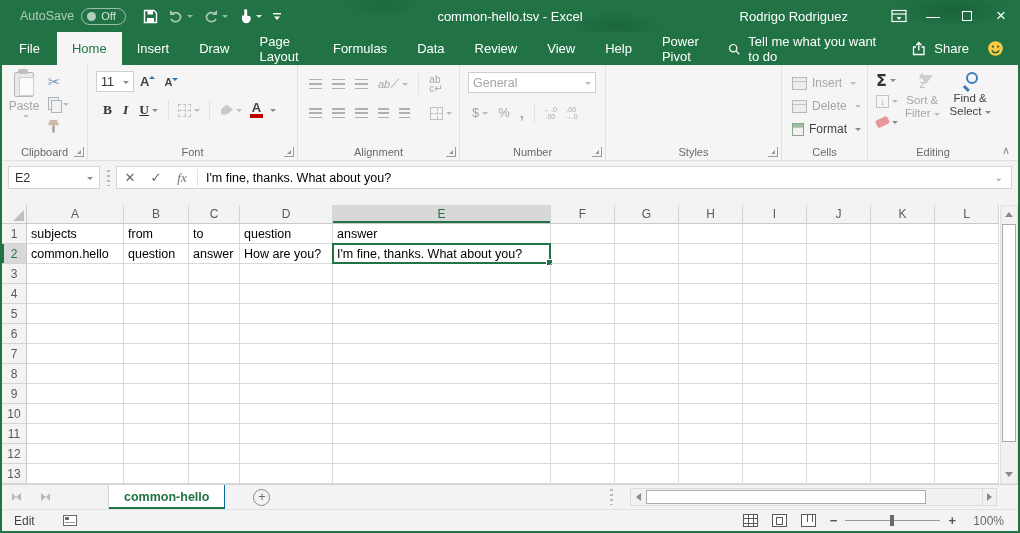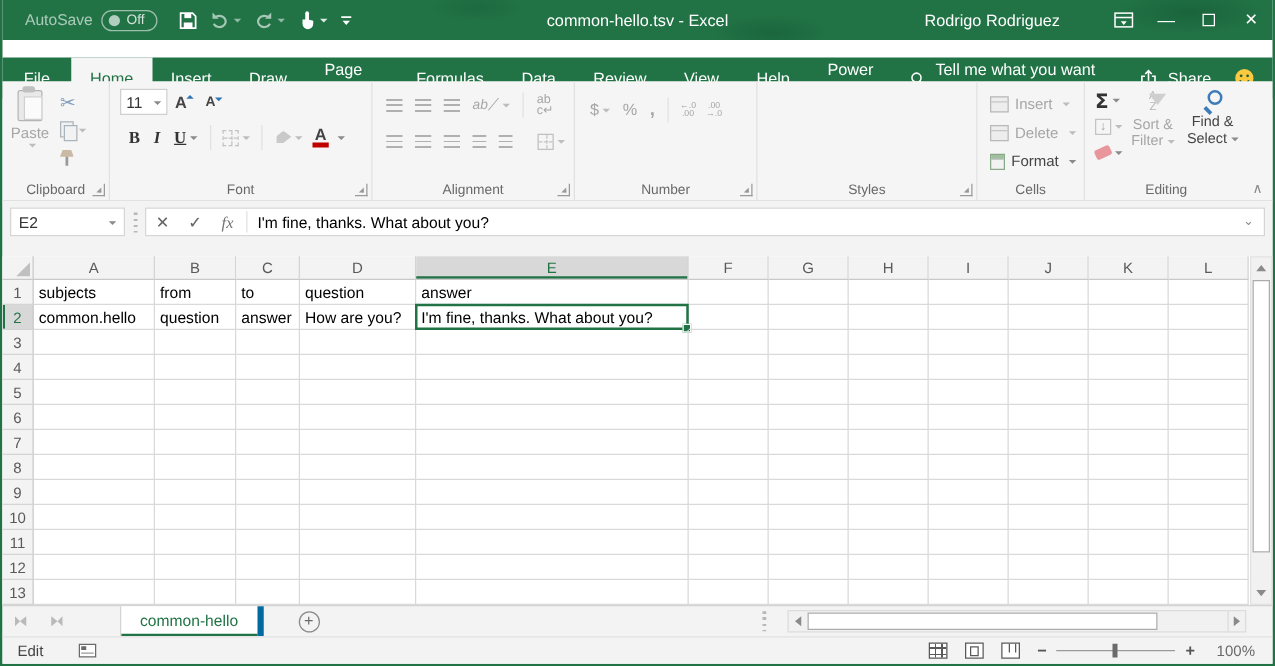--- a/index.html
+++ b/index.html
@@ -29,21 +29,21 @@
   .dim { opacity:.6; }
   .dd-w { width:0; height:0; border:3px solid transparent; border-top-color:rgba(255,255,255,.85); margin:4px 0 0 3px; }
   .title-center { position:absolute; left:0; right:0; text-align:center; font-size:13px; color:#fff; }
   .tb-right { margin-left:auto; display:flex; align-items:center; z-index:1; }
   .user-name { font-size:13px; margin-right:34px; }
   .tb-icon-btn { width:34px; height:32px; display:flex; align-items:center; justify-content:center; }
   .win-btn { width:34px; height:32px; display:flex; align-items:center; justify-content:center; color:#fff; font-size:14px; }
   .max-box { width:10px; height:10px; border:1px solid #fff; }
 
   
-  .tabrow { position:absolute; left:0; top:46px; right:0; height:33px; background:#217346;
+  .tabrow { position:absolute; left:0; top:32px; right:0; height:33px; background:#217346;
     display:flex; align-items:stretch; color:#fff; }
   .rtab { display:flex; align-items:center; padding:0 15px; font-size:13px; cursor:default; }
   .rtab.active { background:#f5f5f5; color:#217346; }
   .rtab:first-child { padding:0 17px; }
   .tabrow-right { margin-left:auto; display:flex; align-items:center; gap:4px; padding-right:10px; }
   .tellme { display:flex; align-items:center; gap:8px; padding:0 10px; font-size:13px; }
   .share { display:flex; align-items:center; gap:7px; padding:0 10px; font-size:13px; }
 
   
   .ribbon { position:absolute; left:0; top:65px; right:0; height:96px; background:#f5f5f5;
@@ -170,23 +170,23 @@
   .tri-lt { width:0;height:0;border:4px solid transparent;border-right:5px solid #8a8a8a; transform:translateX(-2px);}
   .tri-rt { width:0;height:0;border:4px solid transparent;border-left:5px solid #8a8a8a; transform:translateX(2px);}
   .vthumb { position:absolute; left:1px; right:1px; top:18px; height:218px; background:#fff; border:1px solid #ababab; }
   .vscroll .sb-btn.bottom { position:absolute; bottom:0; left:0; right:0; }
 
   
   .sheetbar { position:absolute; left:0; top:484px; right:0; height:25px; background:#f3f3f3;
     border-top:1px solid #d4d4d4; display:flex; align-items:stretch; }
   .nav-arrows { display:flex; align-items:center; gap:16px; padding-left:12px; width:72px; }
   .tri-lt.dis,.tri-rt.dis { border-right-color:#b9b9b9; border-left-color:#b9b9b9; }
-  .sheettab { margin-left:22px; display:flex; align-items:center; padding:0 15px; background:#fff;
-    border-right:5px solid #0369a1; border-left:1px solid #d4d4d4; box-shadow:inset 0 -2px 0 #217346;
-    color:#217346; font-weight:normal; font-size:12.5px; }
+  .sheettab { margin-left:34px; display:flex; align-items:center; padding:0 15px; background:#fff;
+    border-right:1px solid #0369a1; border-left:1px solid #d4d4d4; box-shadow:inset 0 -2px 0 #217346;
+    color:#217346; font-weight:bold; font-size:12.5px; }
   .newsheet { width:17px; height:17px; border:1px solid #8a8a8a; border-radius:50%; color:#6a6a6a;
     display:flex; align-items:center; justify-content:center; font-size:13px; margin:auto 0 auto 28px; line-height:0; }
   .sheet-dots { position:absolute; left:608px; top:4px; width:3px; height:16px;
     background:repeating-linear-gradient(to bottom,#b8b8b8 0 2px,transparent 2px 5px); }
   .hscroll { position:absolute; left:628px; top:3px; width:360px; height:18px; background:#f1f1f1; border:1px solid #dcdcdc; display:flex; align-items:center; }
   .hs-btn { width:15px; height:100%; display:flex; align-items:center; justify-content:center; }
   .hthumb { width:280px; height:14px; background:#fff; border:1px solid #ababab; }
   .hs-right { position:absolute; right:21px; top:3px; width:15px; height:18px; display:flex; align-items:center; justify-content:center; background:#f1f1f1; border:1px solid #dcdcdc; }
 
   
@@ -421,20 +421,24 @@
         <span class="al-btn">
             <span class="border-ic" style="border-style:solid;border-color:#c0c0c0;"></span>
             <span class="dd dis"></span>
           </span>
       </div>
       <div class="g-label">Alignment</div>
       <div class="launcher"></div>
     </div>
 
     <div class="group" style="width:146px;">
+      <span class="combo num-combo">
+        <span>General</span>
+          <span class="dd dis"></span>
+      </span>
       <div class="num-row">
         <span class="al-btn">
             <span style="font-size:13px;">$</span>
             <span class="dd dis"></span>
           </span>
         <span class="al-btn">
             <span style="font-size:13px;">%</span>
           </span>
         <span class="al-btn">
             <span style="font-size:15px;font-weight:bold;">,</span>

